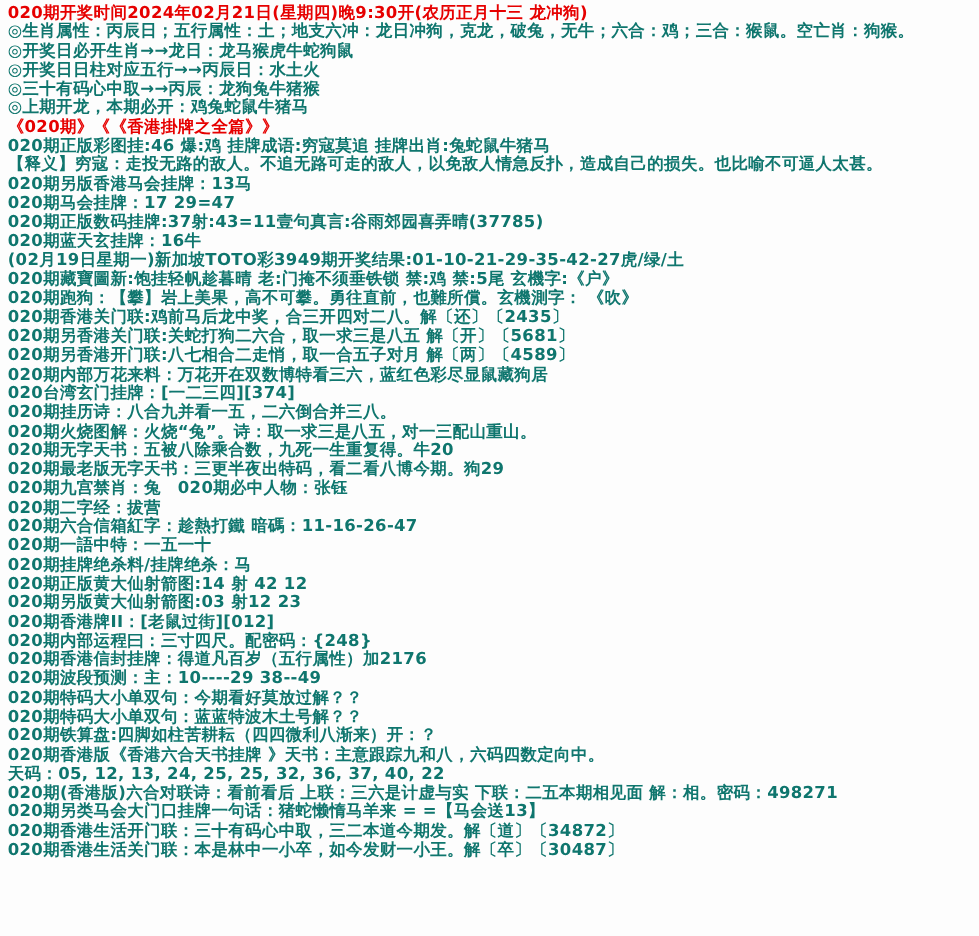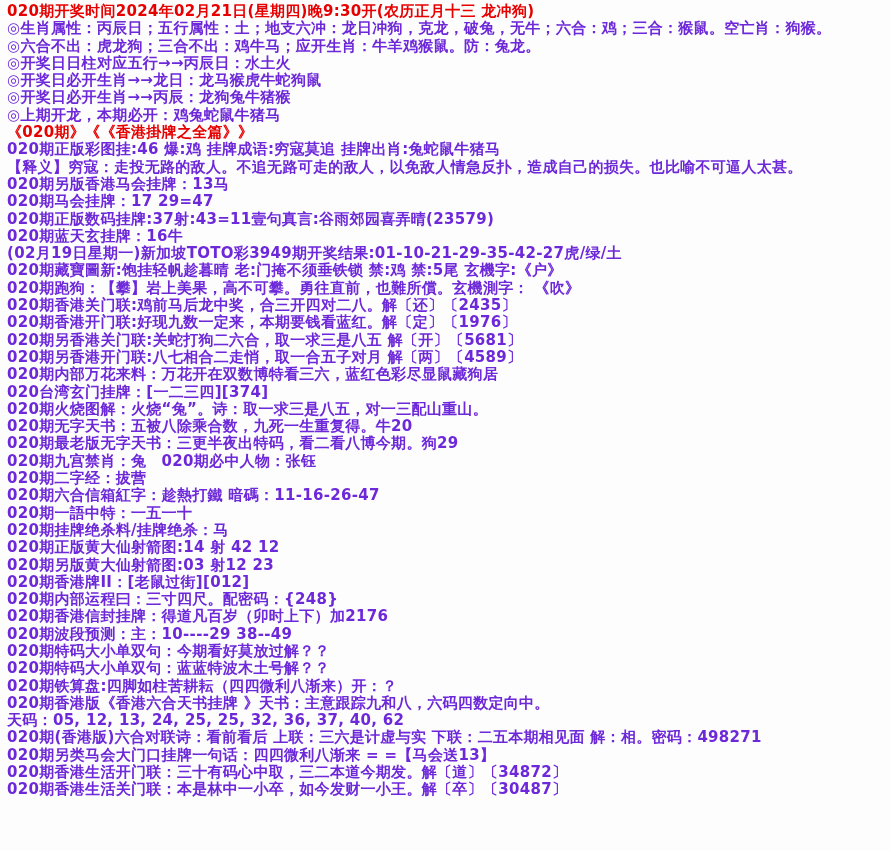--- a/index.html
+++ b/index.html
@@ -15,71 +15,70 @@
     width: 890px;
     height: 851px;
     padding: 3px 6px 17px 7px;
     font-family: "DejaVu Sans", "Liberation Sans", sans-serif;
     font-weight: bold;
   }
   .line {
     font-size: 15px;
     line-height: 17.3px;
     height: 17.3px;
-    color: #6d28d9;
+    color: #0f766e;
     white-space: nowrap;
     letter-spacing: 0.3px;
   }
   .line.red { color: #e60000; }
 </style>
 </head>
 <body>
 
 <div class="page">
   <div>
       <div class="line red">020期开奖时间2024年02月21日(星期四)晚9:30开(农历正月十三 龙冲狗)</div>
       <div class="line">◎生肖属性：丙辰日；五行属性：土；地支六冲：龙日冲狗，克龙，破兔，无牛；六合：鸡；三合：猴鼠。空亡肖：狗猴。</div>
-      <div class="line">◎六合不出：虎龙狗；三合不出：鸡牛马；应开生肖：牛羊鸡猴鼠。防：兔龙。</div>
+      <div class="line">◎开奖日必开生肖→→龙日：龙马猴虎牛蛇狗鼠</div>
       <div class="line">◎开奖日日柱对应五行→→丙辰日：水土火</div>
-      <div class="line">◎开奖日必开生肖→→龙日：龙马猴虎牛蛇狗鼠</div>
-      <div class="line">◎开奖日必开生肖→→丙辰：龙狗兔牛猪猴</div>
+      <div class="line">◎三十有码心中取→→丙辰：龙狗兔牛猪猴</div>
       <div class="line">◎上期开龙，本期必开：鸡兔蛇鼠牛猪马</div>
       <div class="line red">《020期》《《香港掛牌之全篇》》</div>
       <div class="line">020期正版彩图挂:46 爆:鸡 挂牌成语:穷寇莫追 挂牌出肖:兔蛇鼠牛猪马</div>
       <div class="line">【释义】穷寇：走投无路的敌人。不追无路可走的敌人，以免敌人情急反扑，造成自己的损失。也比喻不可逼人太甚。</div>
       <div class="line">020期另版香港马会挂牌：13马</div>
       <div class="line">020期马会挂牌：17 29=47</div>
-      <div class="line">020期正版数码挂牌:37射:43=11壹句真言:谷雨郊园喜弄晴(23579)</div>
+      <div class="line">020期正版数码挂牌:37射:43=11壹句真言:谷雨郊园喜弄晴(37785)</div>
       <div class="line">020期蓝天玄挂牌：16牛</div>
       <div class="line">(02月19日星期一)新加坡TOTO彩3949期开奖结果:01-10-21-29-35-42-27虎/绿/土</div>
       <div class="line">020期藏寶圖新:饱挂轻帆趁暮晴 老:门掩不须垂铁锁 禁:鸡 禁:5尾 玄機字:《户》</div>
       <div class="line">020期跑狗：【攀】岩上美果，高不可攀。勇往直前，也難所償。玄機測字： 《吹》</div>
       <div class="line">020期香港关门联:鸡前马后龙中奖，合三开四对二八。解〔还〕〔2435〕</div>
-      <div class="line">020期香港开门联:好现九数一定来，本期要钱看蓝红。解〔定〕〔1976〕</div>
       <div class="line">020期另香港关门联:关蛇打狗二六合，取一求三是八五 解〔开〕〔5681〕</div>
       <div class="line">020期另香港开门联:八七相合二走悄，取一合五子对月 解〔两〕〔4589〕</div>
       <div class="line">020期内部万花来料：万花开在双数博特看三六，蓝红色彩尽显鼠藏狗居</div>
       <div class="line">020台湾玄门挂牌：[一二三四][374]</div>
+      <div class="line">020期挂历诗：八合九并看一五，二六倒合并三八。</div>
       <div class="line">020期火烧图解：火烧“兔”。诗：取一求三是八五，对一三配山重山。</div>
       <div class="line">020期无字天书：五被八除乘合数，九死一生重复得。牛20</div>
       <div class="line">020期最老版无字天书：三更半夜出特码，看二看八博今期。狗29</div>
       <div class="line">020期九宫禁肖：兔　020期必中人物：张钰</div>
       <div class="line">020期二字经：拔营</div>
       <div class="line">020期六合信箱紅字：趁熱打鐵 暗碼：11-16-26-47</div>
       <div class="line">020期一語中特：一五一十</div>
       <div class="line">020期挂牌绝杀料/挂牌绝杀：马</div>
       <div class="line">020期正版黄大仙射箭图:14 射 42 12</div>
       <div class="line">020期另版黄大仙射箭图:03 射12 23</div>
       <div class="line">020期香港牌II：[老鼠过街][012]</div>
       <div class="line">020期内部运程曰：三寸四尺。配密码：{248}</div>
-      <div class="line">020期香港信封挂牌：得道凡百岁（卯时上下）加2176</div>
+      <div class="line">020期香港信封挂牌：得道凡百岁（五行属性）加2176</div>
       <div class="line">020期波段预测：主：10----29 38--49</div>
       <div class="line">020期特码大小单双句：今期看好莫放过解？？</div>
       <div class="line">020期特码大小单双句：蓝蓝特波木土号解？？</div>
       <div class="line">020期铁算盘:四脚如柱苦耕耘（四四微利八渐来）开：？</div>
       <div class="line">020期香港版《香港六合天书挂牌 》天书：主意跟踪九和八，六码四数定向中。</div>
-      <div class="line">天码：05, 12, 13, 24, 25, 25, 32, 36, 37, 40, 62</div>
+      <div class="line">天码：05, 12, 13, 24, 25, 25, 32, 36, 37, 40, 22</div>
       <div class="line">020期(香港版)六合对联诗：看前看后 上联：三六是计虚与实 下联：二五本期相见面 解：相。密码：498271</div>
-      <div class="line">020期另类马会大门口挂牌一句话：四四微利八渐来 = =【马会送13】</div>
+      <div class="line">020期另类马会大门口挂牌一句话：猪蛇懒惰马羊来 = =【马会送13】</div>
       <div class="line">020期香港生活开门联：三十有码心中取，三二本道今期发。解〔道〕〔34872〕</div>
       <div class="line">020期香港生活关门联：本是林中一小卒，如今发财一小王。解〔卒〕〔30487〕</div>
     </div>
 </div>
 
 </body></html>

